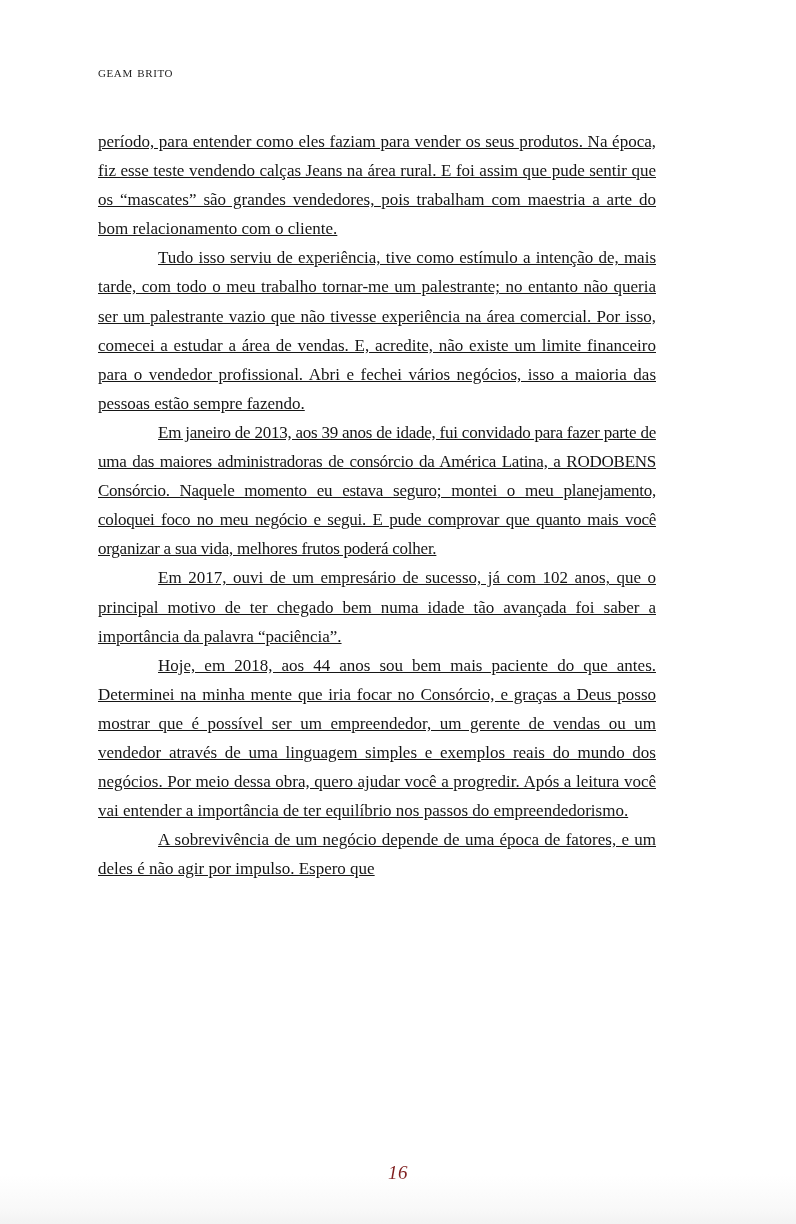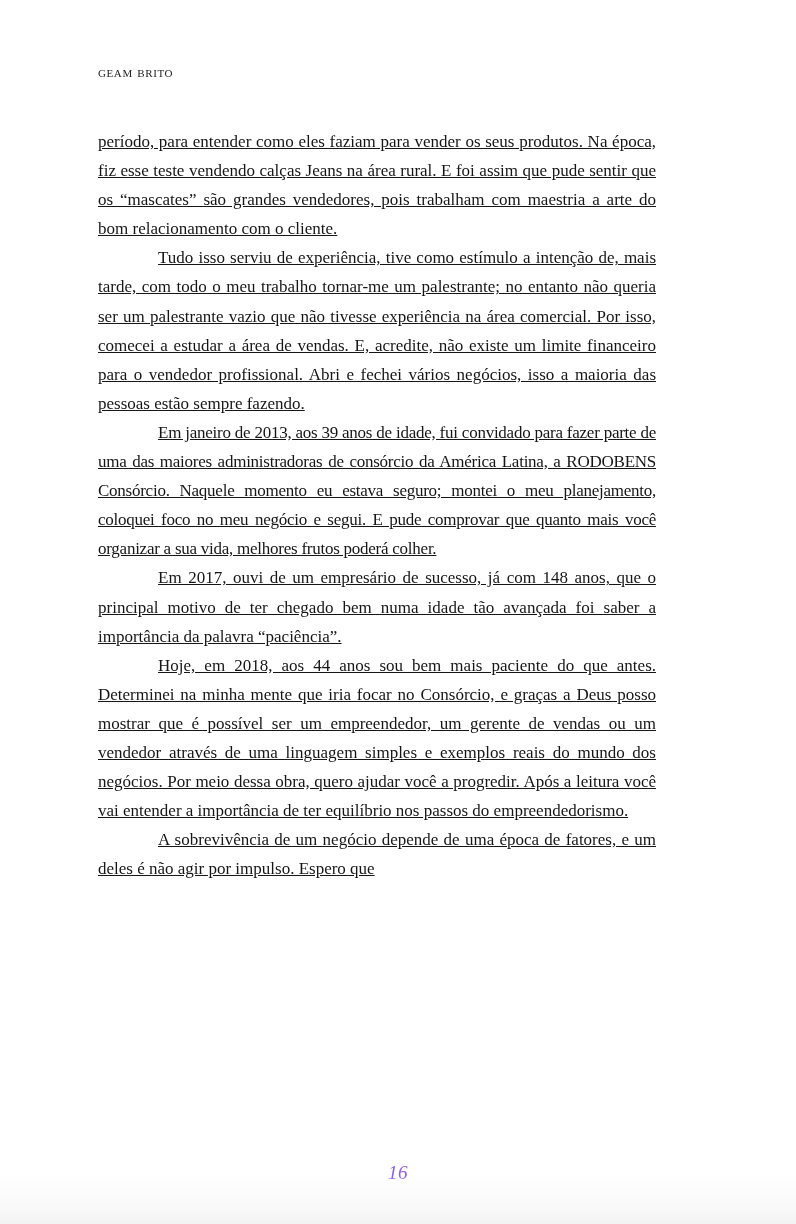--- a/index.html
+++ b/index.html
@@ -85,38 +85,38 @@
 
   
   .folio {
     position: absolute;
     top: 1148px;
     left: 0;
     width: 796px;
     text-align: center;
     font-size: 19px;
     font-style: italic;
-    color: #8b5cf6;
+    color: #7f1d1d;
     letter-spacing: 0.5px;
   }
 </style>
 </head>
 <body>
 
 <div class="page-canvas">
 
   <div class="running-head">
     <span class="rh-text">Geam Brito</span>
   </div>
 
   <div class="text-block">
     <p class="para no-indent">período, para entender como eles faziam para vender os seus produtos. Na época, fiz esse teste vendendo calças Jeans na área rural.  E foi assim que pude sentir que os “mascates” são grandes vendedores, pois trabalham com maestria a arte do bom relacionamento com o cliente.</p>
     <p class="para">Tudo isso serviu de experiência, tive como estímulo a intenção de, mais tarde, com todo o meu trabalho tornar-me um palestrante; no entanto não queria ser um palestrante vazio que não tivesse experiência na área comercial. Por isso, comecei a estudar a área de vendas. E, acredite, não existe um limite financeiro para o vendedor profissional. Abri e fechei vários negócios, isso a maioria das pessoas estão sempre fazendo.</p>
     <p class="para tight">Em janeiro de 2013, aos 39 anos de idade, fui convidado para fazer parte de uma das maiores administradoras de consórcio da América Latina, a RODOBENS Consórcio. Naquele momento eu estava seguro; montei o meu planejamento, coloquei foco no meu negócio e segui. E pude comprovar que quanto mais você organizar a sua vida, melhores frutos poderá colher.</p>
-    <p class="para">Em 2017, ouvi de um empresário de sucesso, já com 148 anos, que o principal motivo de ter chegado bem numa idade tão avançada foi saber a importância da palavra “paciência”.</p>
+    <p class="para">Em 2017, ouvi de um empresário de sucesso, já com 102 anos, que o principal motivo de ter chegado bem numa idade tão avançada foi saber a importância da palavra “paciência”.</p>
     <p class="para">Hoje, em 2018, aos 44 anos sou bem mais paciente do que antes. Determinei na minha mente que iria focar no Consórcio, e graças a Deus posso mostrar que é possível ser um empreendedor, um gerente de vendas ou um vendedor através de uma linguagem simples e exemplos reais do mundo dos negócios. Por meio dessa obra, quero ajudar você a progredir. Após a leitura você vai entender a importância de ter equilíbrio nos passos do empreendedorismo.</p>
     <p class="para">A sobrevivência de um negócio depende de uma época de fatores, e um deles é não agir por impulso. Espero que</p>
   </div>
 
   <div class="folio">16</div>
 
   <div class="page-bottom-shade"></div>
   <div class="page-bottom-rule"></div>
 
 </div>

